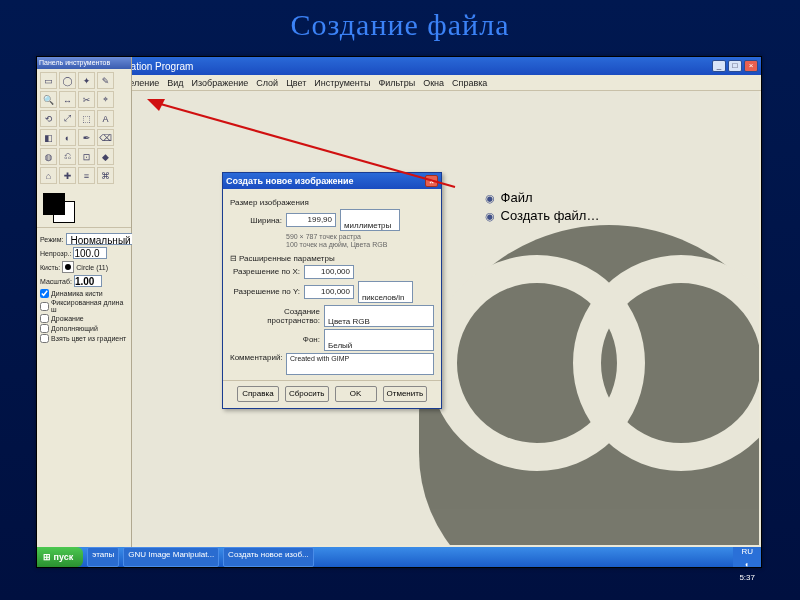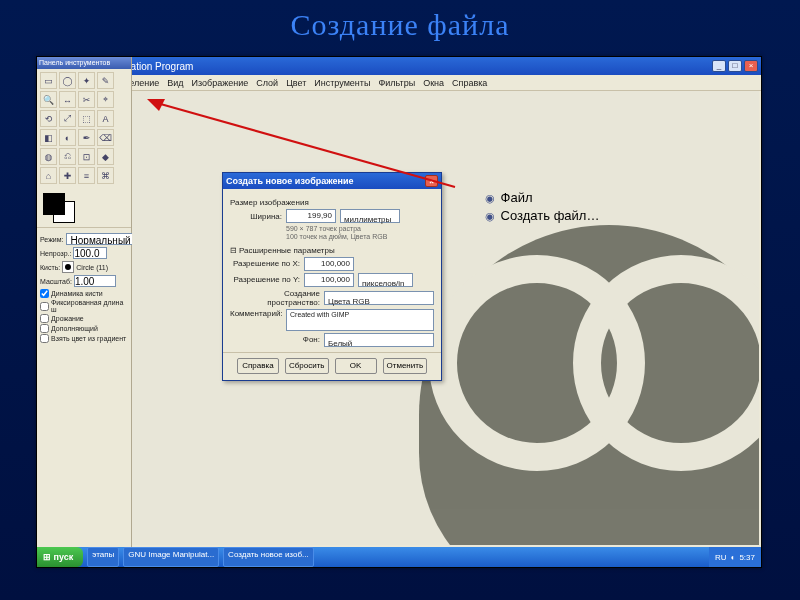--- a/index.html
+++ b/index.html
@@ -114,21 +114,21 @@
   .dlg-close {
     width: 13px; height: 12px; background: #e86050; color: #fff;
     font-size: 8px; text-align: center; line-height: 11px;
     border: 1px solid #a03020; border-radius: 2px;
   }
   .dlg-body { padding: 5px 7px 3px; font-size: 8px; color: #222; }
   .dlg-row { display: flex; align-items: center; margin: 2px 0; gap: 4px; }
   .dlg-row label { width: 52px; text-align: right; }
   .dlg-row .fld {
     flex: 1; height: 14px; border: 1px solid #7a92b0; background: #fff;
-    font-size: 8px; padding: 4px 3px; line-height: 12px;
+    font-size: 8px; padding: 10px 3px; line-height: 12px;
   }
   .dlg-row .spn {
     width: 50px; height: 14px; border: 1px solid #7a92b0; background: #fff;
     font-size: 8px; padding: 0 3px; line-height: 12px; text-align: right;
   }
   .dlg-sect {
     font-weight: normal; font-size: 8px; margin: 4px 0 2px;
   }
   .dlg-info { font-size: 7px; color: #666; margin-left: 56px; line-height: 1.2; }
   .dlg-textarea {
@@ -176,20 +176,21 @@
   }
   .task {
     height: 20px; background: #2a6cd0; border: 1px solid #4a8ce8;
     margin-left: 4px; padding: 0 4px; border-radius: 2px;
     line-height: 14px; font-size: 8px;
   }
   .tray {
     margin-left: auto; height: 20px; padding: 0 6px;
     background: #2a70d8; display: flex; align-items: center; gap: 4px;
     font-size: 8px;
+    flex-direction: column;
   }
 </style>
 </head>
 <body>
 
 <div class="slide-title">Создание файла</div>
 
 <div class="screenshot">
   <div class="app">
     <div class="titlebar">
@@ -257,21 +258,21 @@
         </div>
         <div class="opt-row">
           <span>Кисть:</span>
           <div style="width:12px;height:12px;border:1px solid #888;background:#fff;display:flex;align-items:center;justify-content:center">
               <div style="width:6px;height:6px;background:#000;border-radius:50%"></div>
             </div>
           <span style="font-size:7px">Circle (11)</span>
         </div>
         <div class="opt-row">
           <span>Масштаб:</span>
-          <input style="width: 42px;" value="1.00">
+          <input style="width: 28px; font-weight: bold;" value="1.00">
         </div>
         <div id="opt-checks">
             <div class="chk">
               <input type="checkbox" checked="" style="">
               <span>Динамика кисти</span>
             </div>
             <div class="chk">
               <input type="checkbox" style="">
               <span>Фиксированная длина ш</span>
             </div>
@@ -317,27 +318,27 @@
       </div>
       <div class="dlg-row">
         <label style="width:70px">Разрешение по Y:</label>
         <div class="spn">100,000</div>
         <div class="fld" style="flex:0 0 55px">пикселов/in</div>
       </div>
       <div class="dlg-row">
         <label style="width:90px">Создание пространство:</label>
         <div class="fld">Цвета RGB</div>
       </div>
+      <div class="dlg-row">
+        <label style="width:90px">Фон:</label>
+        <div class="fld">Белый</div>
+      </div>
       <div class="dlg-row" style="align-items:flex-start">
         <label style="width:52px">Комментарий:</label>
         <div class="dlg-textarea">Created with GIMP</div>
-      </div>
-      <div class="dlg-row">
-        <label style="width:90px">Фон:</label>
-        <div class="fld">Белый</div>
       </div>
     </div>
     <div class="dlg-btns">
       <div class="dlg-btn">Справка</div>
       <div class="dlg-btn">Сбросить</div>
       <div class="dlg-btn">OK</div>
       <div class="dlg-btn">Отменить</div>
     </div>
   </div>
 

